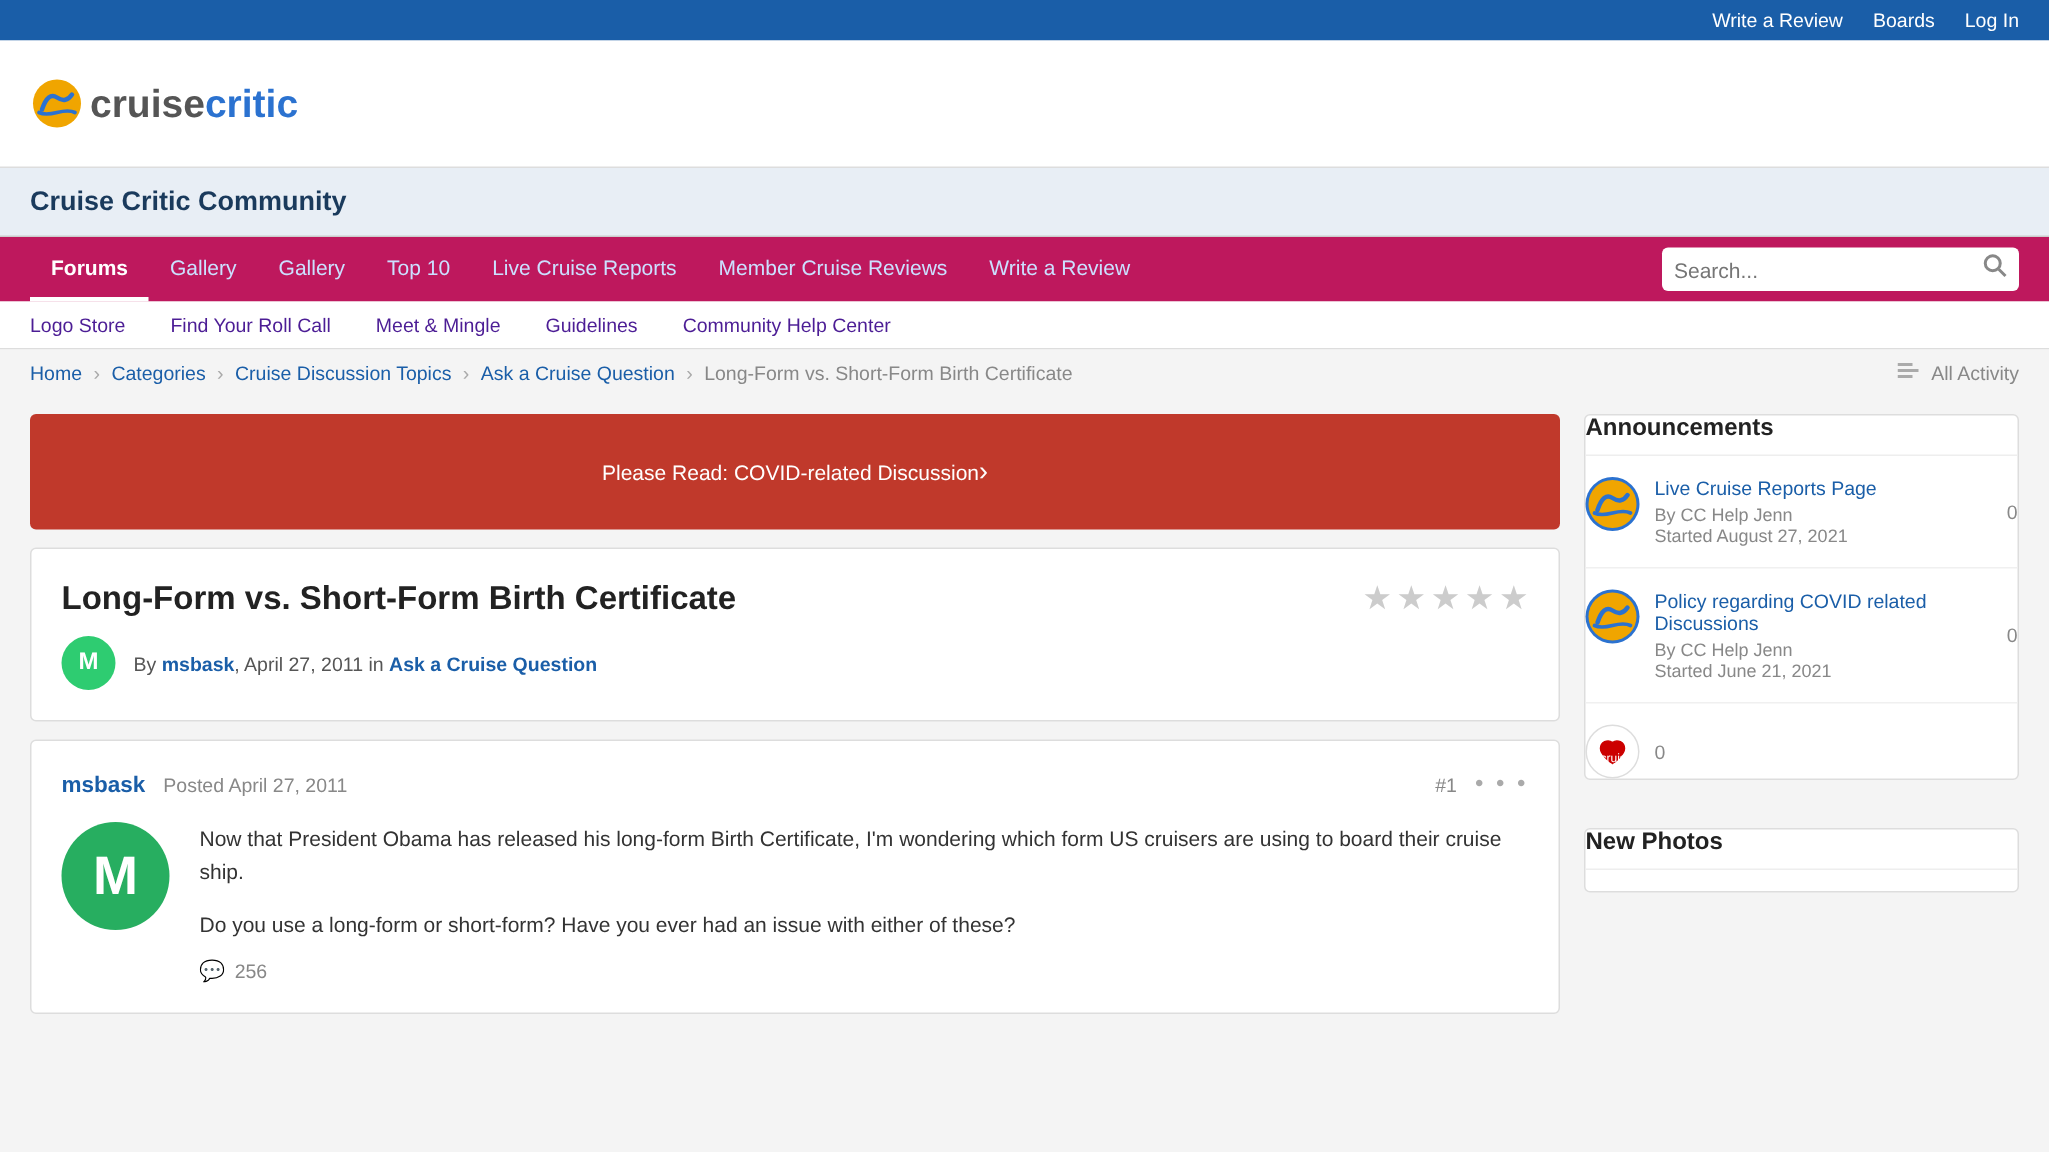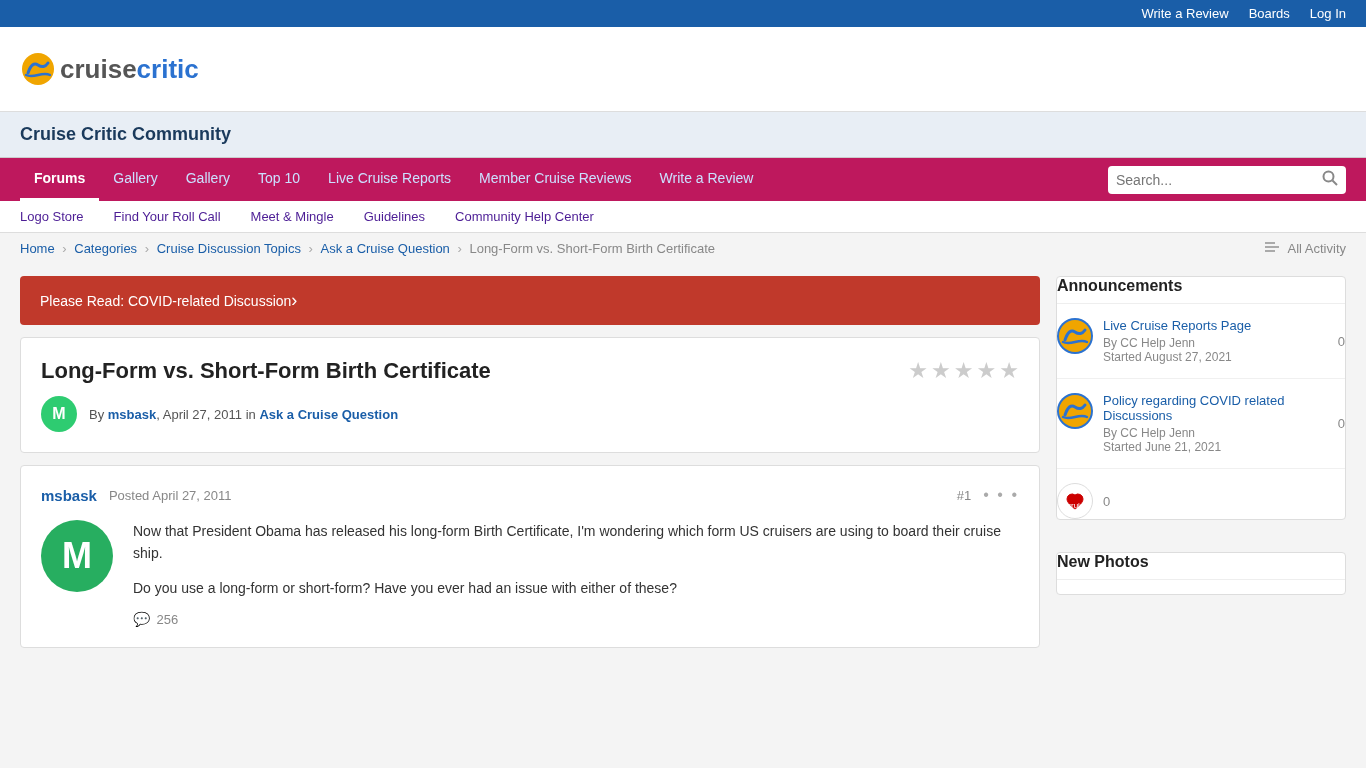--- a/index.html
+++ b/index.html
@@ -164,23 +164,23 @@
     
     .content-area {
       flex: 1;
     }
 
     
     .covid-banner {
       background: #c0392b;
       color: #fff;
       display: flex;
-      justify-content: flex-start;
-      align-items: center;
-      padding: 14px 20px;
+      justify-content: center;
+      align-items: center;
+      padding: 28px 20px;
       border-radius: 4px;
       margin-bottom: 12px;
       cursor: pointer;
     }
     .covid-banner .arrow { font-size: 18px; }
 
     
     .post-header-card {
       background: #fff;
       border: 1px solid #ddd;

